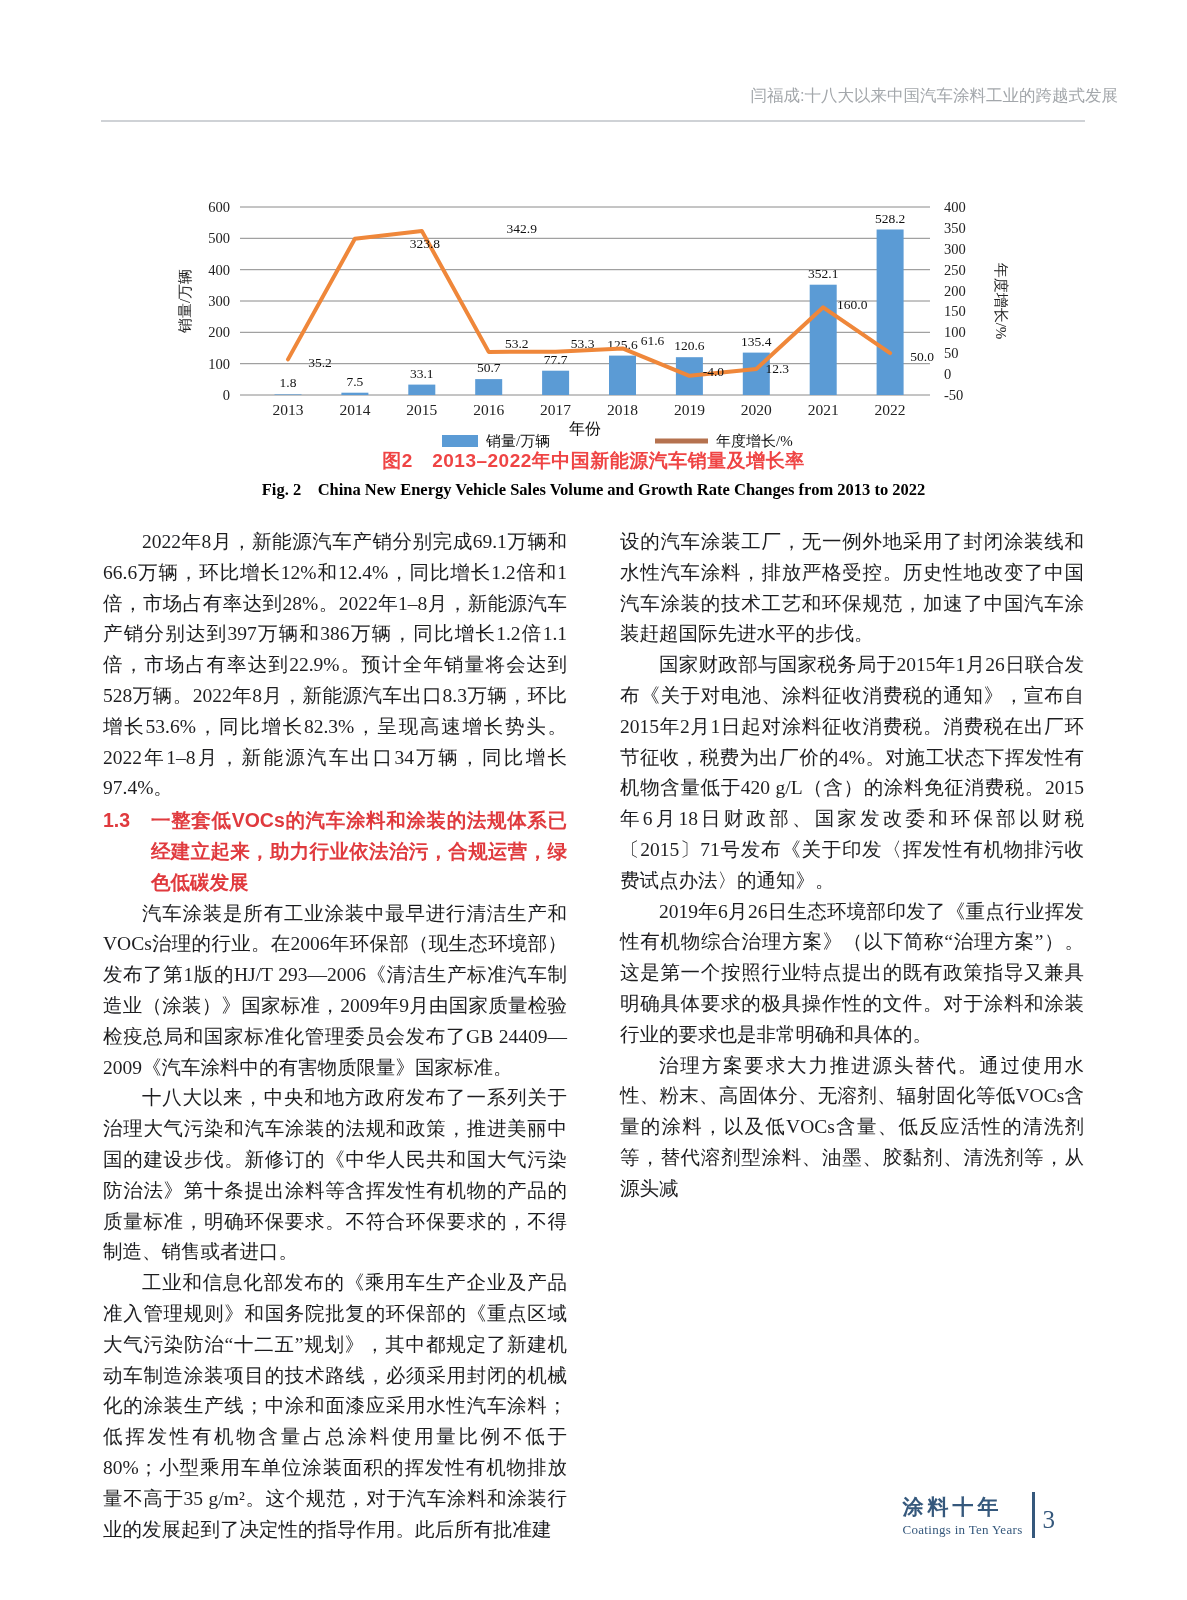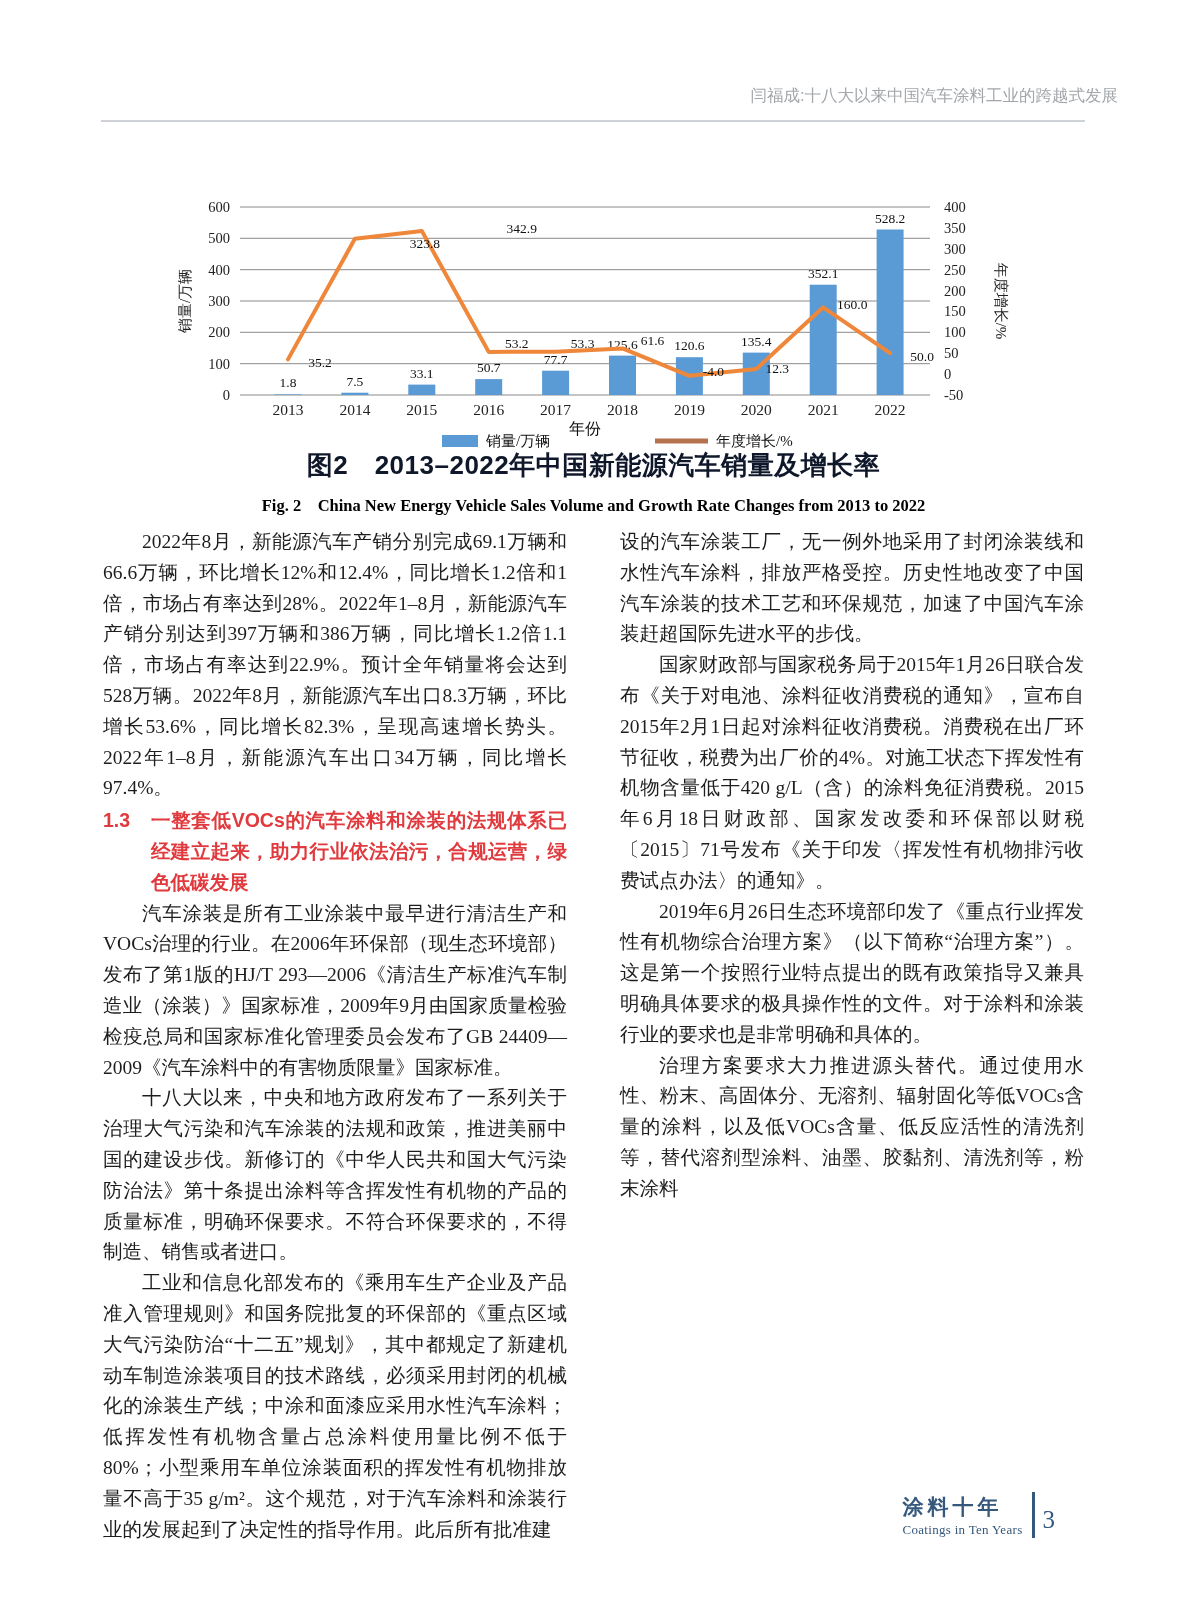--- a/index.html
+++ b/index.html
@@ -7,22 +7,22 @@
         font-family:"Liberation Serif",serif;color:#1d1d1f;padding-left:33px;}
   .running-head{position:absolute;top:85px;right:102px;
         font-family:"Liberation Sans",sans-serif;font-size:16.5px;color:var(--gray-head);}
   .head-rule{position:absolute;top:120px;left:101px;width:984px;height:0;
         border-top:2px solid var(--rule);}
   .intro{position:absolute;top:133px;left:103px;width:981px;display:flex;justify-content:space-between;}
   .intro p{margin:0;width:464px;font-size:19.5px;line-height:30.8px;text-align:justify;text-indent:0;}
   .figure{position:absolute;top:192px;left:103px;width:981px;text-align:center;}
   .figure svg{display:block;margin-left:47px;font-family:"Liberation Serif",serif;}
   .cap-zh{margin-top:-2px;font-family:"Liberation Sans",sans-serif;font-weight:700;
-        font-size:26px;color:#0f172a;letter-spacing:0.5px;}
-  .cap-en{margin-top:12px;font-family:"Liberation Serif",serif;font-weight:700;font-size:16.5px;color:#000;}
+        font-size:19px;color:#ef4444;letter-spacing:0.5px;}
+  .cap-en{margin-top:5px;font-family:"Liberation Serif",serif;font-weight:700;font-size:16.5px;color:#000;}
   .body-cols{position:absolute;top:527px;left:103px;width:981px;display:flex;justify-content:space-between;}
   .col{width:464px;font-size:19.5px;line-height:30.8px;text-align:justify;}
   .col p{margin:0;text-indent:2em;}
   .col p.cont{text-indent:0;}
   .h{display:flex;color:var(--red);font-family:"Liberation Sans",sans-serif;font-weight:700;
         line-height:30.8px;margin:1px 0;}
   .hnum{flex:0 0 48px;}
   .htext{flex:1;text-align:justify;}
   .footer{position:absolute;top:1492px;right:165px;display:flex;align-items:center;color:var(--navy);}
   .brand{text-align:left;margin-right:9px;}
@@ -143,21 +143,21 @@
           <span class="htext">一整套低VOCs的汽车涂料和涂装的法规体系已经建立起来，助力行业依法治污，合规运营，绿色低碳发展</span>
         </div>
         <p>汽车涂装是所有工业涂装中最早进行清洁生产和VOCs治理的行业。在2006年环保部（现生态环境部）发布了第1版的HJ/T 293—2006《清洁生产标准汽车制造业（涂装）》国家标准，2009年9月由国家质量检验检疫总局和国家标准化管理委员会发布了GB 24409—2009《汽车涂料中的有害物质限量》国家标准。</p>
         <p>十八大以来，中央和地方政府发布了一系列关于治理大气污染和汽车涂装的法规和政策，推进美丽中国的建设步伐。新修订的《中华人民共和国大气污染防治法》第十条提出涂料等含挥发性有机物的产品的质量标准，明确环保要求。不符合环保要求的，不得制造、销售或者进口。</p>
         <p>工业和信息化部发布的《乘用车生产企业及产品准入管理规则》和国务院批复的环保部的《重点区域大气污染防治“十二五”规划》，其中都规定了新建机动车制造涂装项目的技术路线，必须采用封闭的机械化的涂装生产线；中涂和面漆应采用水性汽车涂料；低挥发性有机物含量占总涂料使用量比例不低于80%；小型乘用车单位涂装面积的挥发性有机物排放量不高于35 g/m²。这个规范，对于汽车涂料和涂装行业的发展起到了决定性的指导作用。此后所有批准建</p>
       </div>
     <div class="col" id="col-right">
         <p class="cont">设的汽车涂装工厂，无一例外地采用了封闭涂装线和水性汽车涂料，排放严格受控。历史性地改变了中国汽车涂装的技术工艺和环保规范，加速了中国汽车涂装赶超国际先进水平的步伐。</p>
         <p>国家财政部与国家税务局于2015年1月26日联合发布《关于对电池、涂料征收消费税的通知》，宣布自2015年2月1日起对涂料征收消费税。消费税在出厂环节征收，税费为出厂价的4%。对施工状态下挥发性有机物含量低于420 g/L（含）的涂料免征消费税。2015年6月18日财政部、国家发改委和环保部以财税〔2015〕71号发布《关于印发〈挥发性有机物排污收费试点办法〉的通知》。</p>
         <p>2019年6月26日生态环境部印发了《重点行业挥发性有机物综合治理方案》（以下简称“治理方案”）。这是第一个按照行业特点提出的既有政策指导又兼具明确具体要求的极具操作性的文件。对于涂料和涂装行业的要求也是非常明确和具体的。</p>
-        <p>治理方案要求大力推进源头替代。通过使用水性、粉末、高固体分、无溶剂、辐射固化等低VOCs含量的涂料，以及低VOCs含量、低反应活性的清洗剂等，替代溶剂型涂料、油墨、胶黏剂、清洗剂等，粉末涂料</p>
+        <p>治理方案要求大力推进源头替代。通过使用水性、粉末、高固体分、无溶剂、辐射固化等低VOCs含量的涂料，以及低VOCs含量、低反应活性的清洗剂等，替代溶剂型涂料、油墨、胶黏剂、清洗剂等，从源头减</p>
       </div>
   </div>
 
   <div class="footer">
     <div class="brand">
       <div class="brand-zh">涂料十年</div>
       <div class="brand-en">Coatings in Ten Years</div>
     </div>
     <div class="fdiv"></div>
     <div class="pagenum">3</div>

